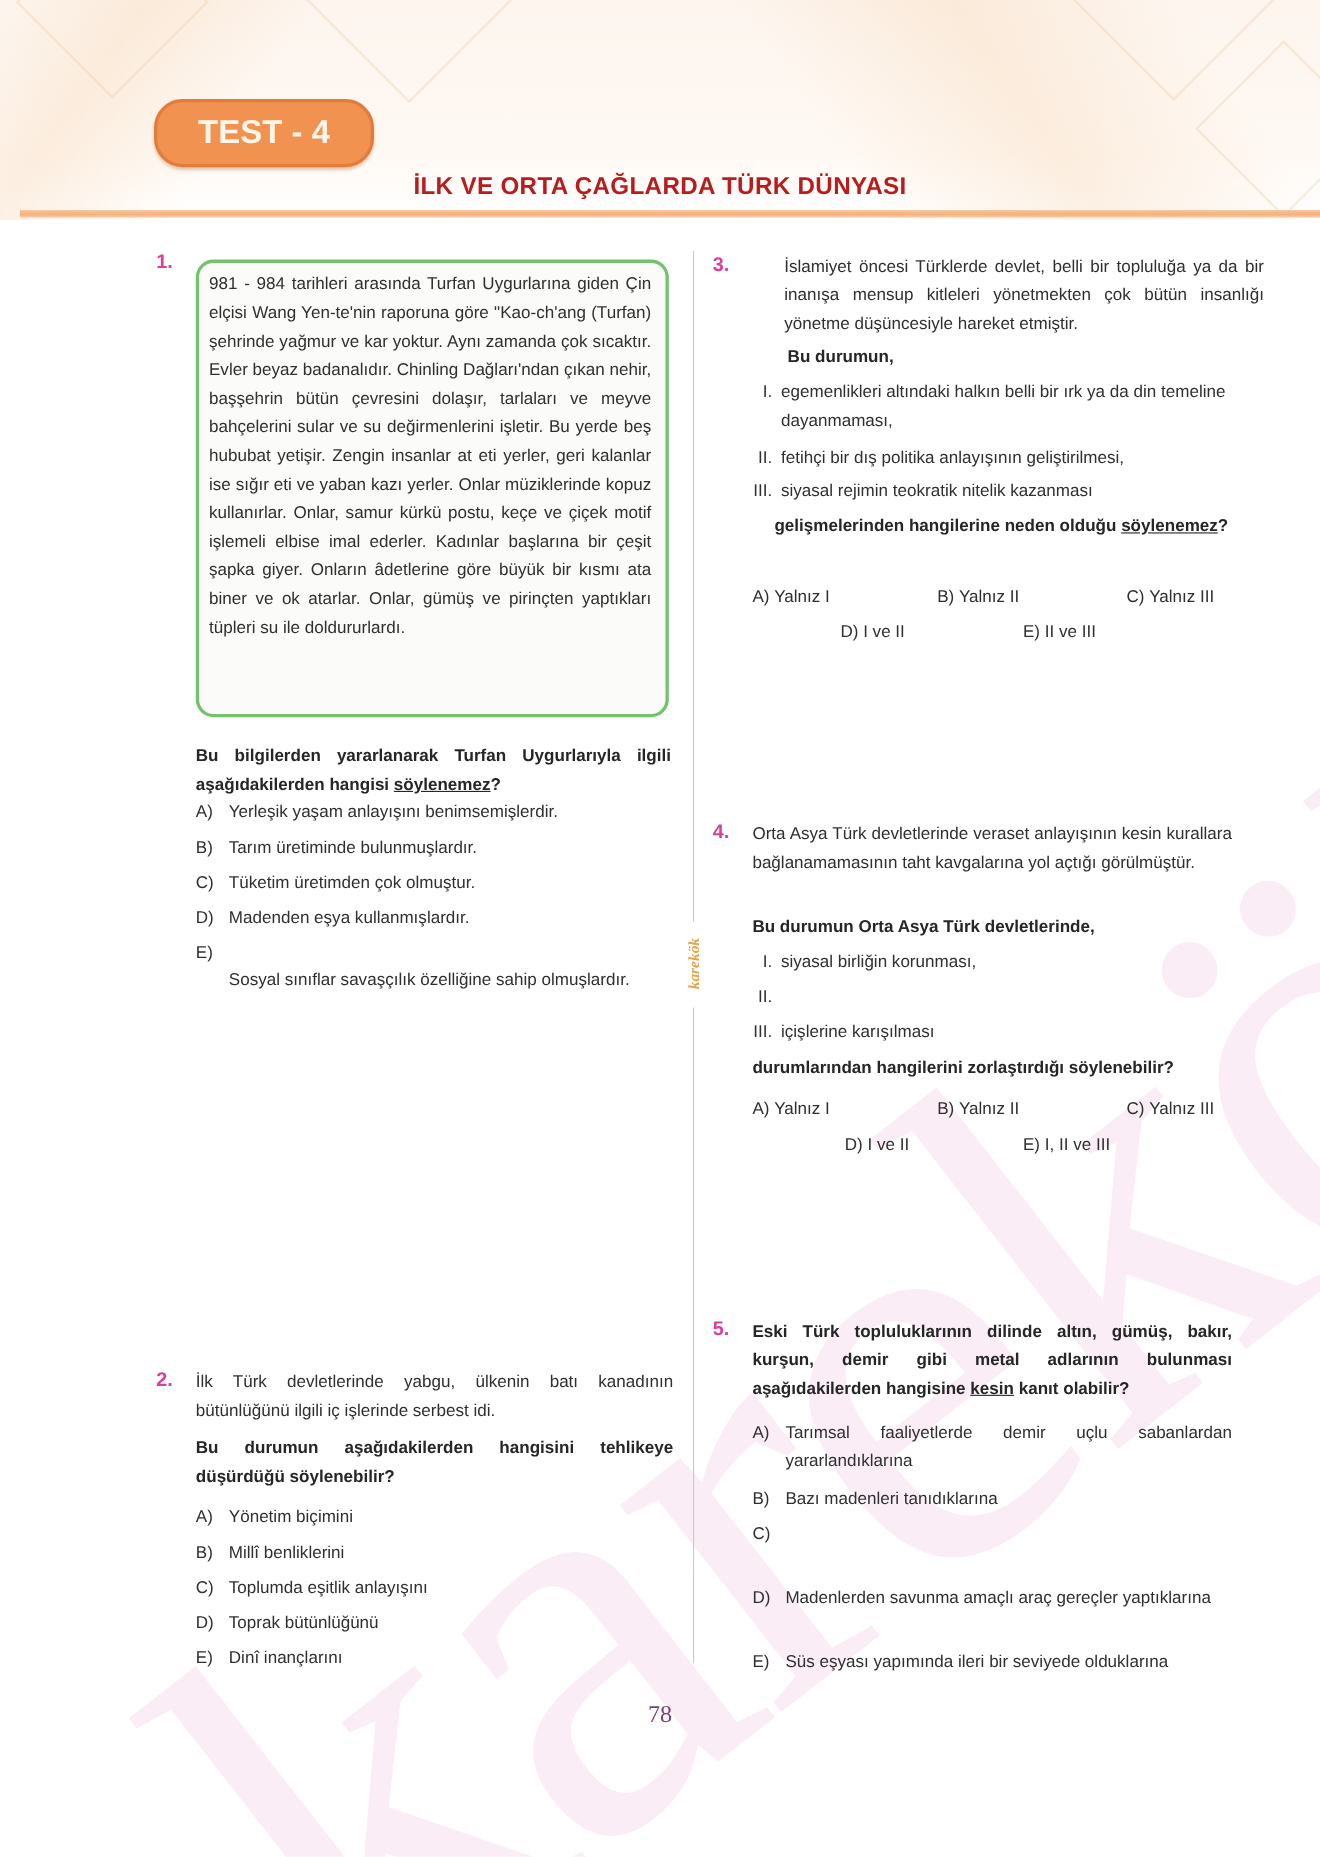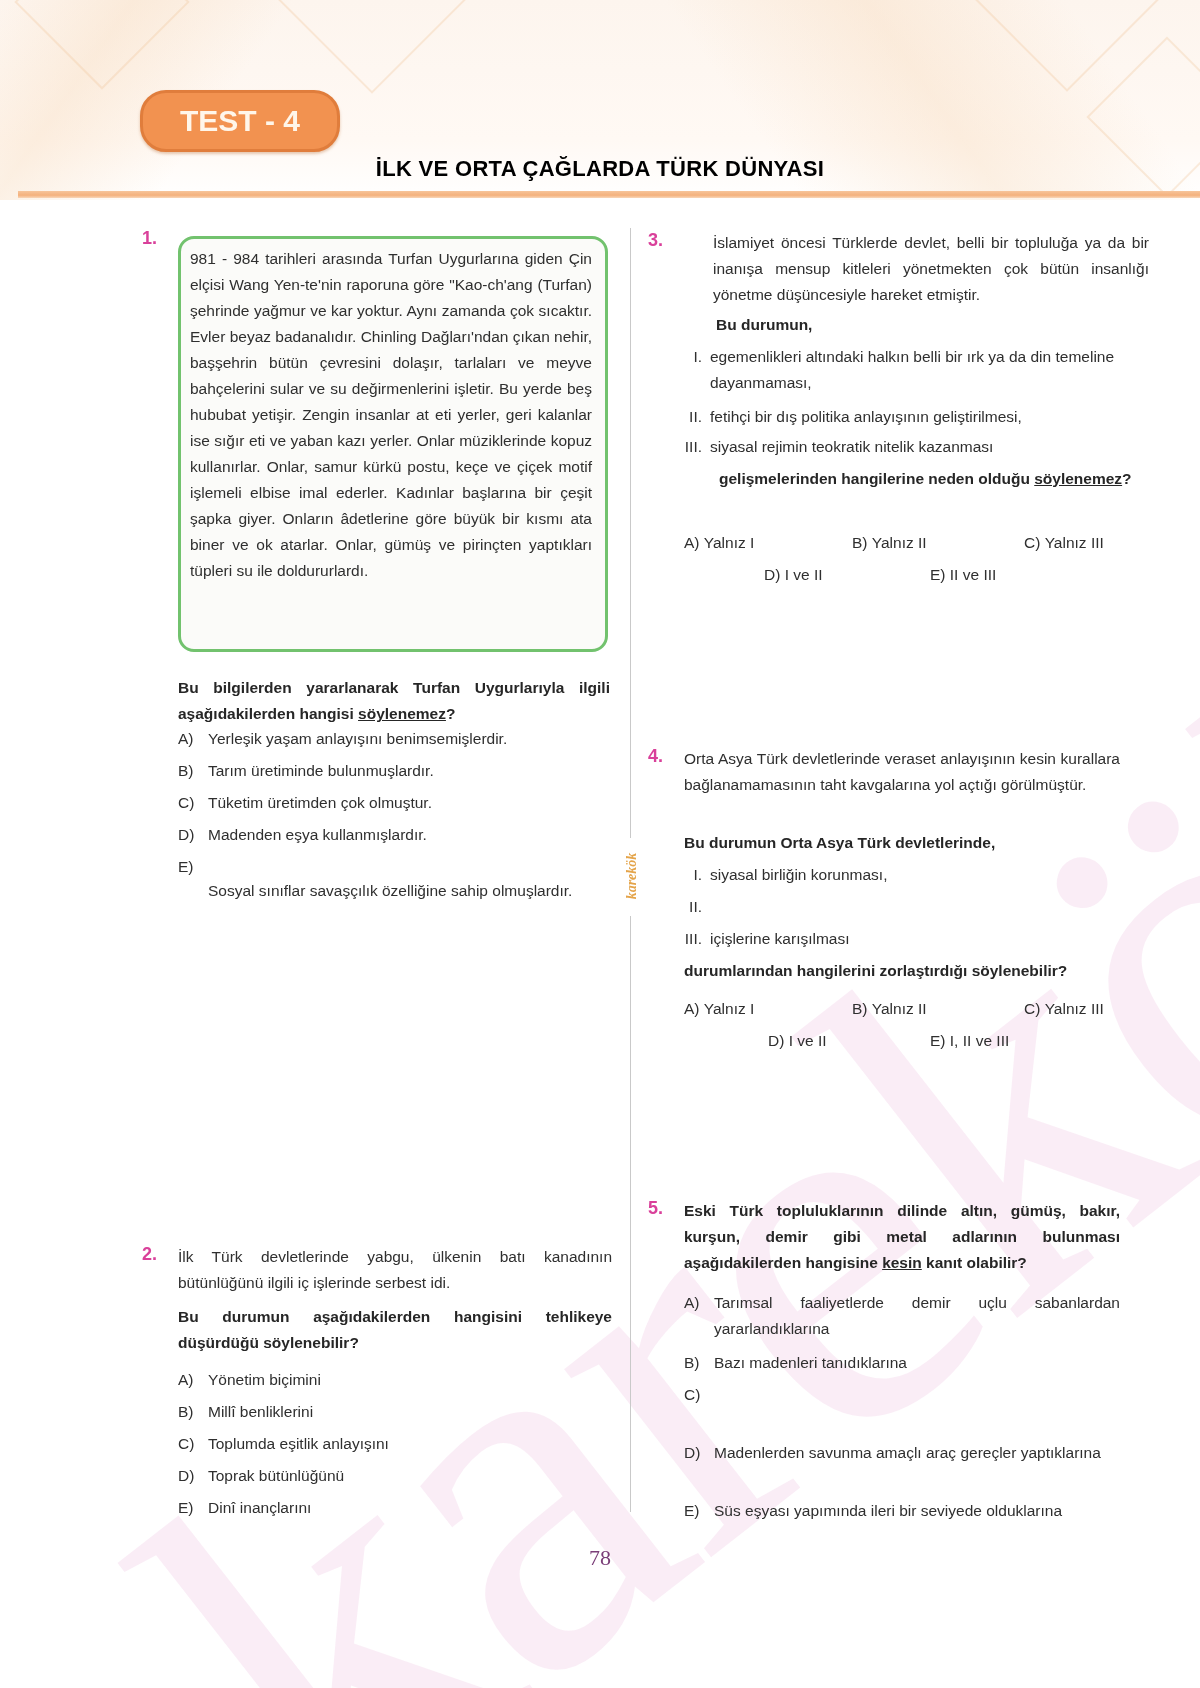--- a/index.html
+++ b/index.html
@@ -24,21 +24,21 @@
     top:1480px; left:40px; letter-spacing:-10px;
   }
   .test-badge {
     position:absolute; left:140px; top:90px; width:194px; height:56px;
     background:#f29250; border:3px solid #e07d3c; border-radius:26px;
     color:#fff6ea; font-size:30px; font-weight:bold; text-align:center; line-height:56px;
     box-shadow:0 2px 3px rgba(180,100,40,0.35);
   }
   .page-title {
     position:absolute; left:0; width:1200px; top:156px; text-align:center;
-    color:#000000; font-size:22px; font-weight:bold; letter-spacing:0.3px;
+    color:#b91c1c; font-size:22px; font-weight:bold; letter-spacing:0.3px;
   }
   .title-rule {
     position:absolute; left:18px; top:191px; width:1182px; height:7px;
     background:linear-gradient(to bottom, #f7c49a, #f4b17d 60%, #f9d7b9);
   }
   .col-divider { position:absolute; left:630px; top:228px; width:1px; height:1284px; background:#c9c9c9; }
   .side-brand {
     position:absolute; left:622px; top:838px; width:18px; height:78px; background:#fff;
   }
   .side-brand span {
@@ -151,21 +151,21 @@
       <span>egemenlikleri altındaki halkın belli bir ırk ya da din temeline dayanmaması,</span>
     </div>
   <div class="roman" style="left:672px;top:404px;width:448px;">
       <span class="rn">II.</span>
       <span>fetihçi bir dış politika anlayışının geliştirilmesi,</span>
     </div>
   <div class="roman" style="left:672px;top:434px;width:448px;">
       <span class="rn">III.</span>
       <span>siyasal rejimin teokratik nitelik kazanması</span>
     </div>
-  <div class="text bold just" style="left:719px;top:466px;width:436px;"><span>gelişmelerinden hangilerine neden olduğu </span><span class="u">söylenemez</span><span>?</span></div>
+  <div class="text bold just" style="left:704px;top:466px;width:436px;"><span>gelişmelerinden hangilerine neden olduğu </span><span class="u">söylenemez</span><span>?</span></div>
   <div class="opt" style="left:684px;top:530px;"><span>A)</span>&nbsp;<span>Yalnız I</span></div>
   <div class="opt" style="left:852px;top:530px;"><span>B)</span>&nbsp;<span>Yalnız II</span></div>
   <div class="opt" style="left:1024px;top:530px;"><span>C)</span>&nbsp;<span>Yalnız III</span></div>
   <div class="opt" style="left:764px;top:562px;"><span>D)</span>&nbsp;<span>I ve II</span></div>
   <div class="opt" style="left:930px;top:562px;"><span>E)</span>&nbsp;<span>II ve III</span></div>
 </div>
 
 <div>
   <div class="qnum" style="left:648px;top:746px;">4.</div>
   <div class="text just" style="left:684px;top:746px;width:436px;">Orta Asya Türk devletlerinde veraset anlayışının kesin kurallara bağlanamamasının taht kavgalarına yol açtığı görülmüştür.</div>

